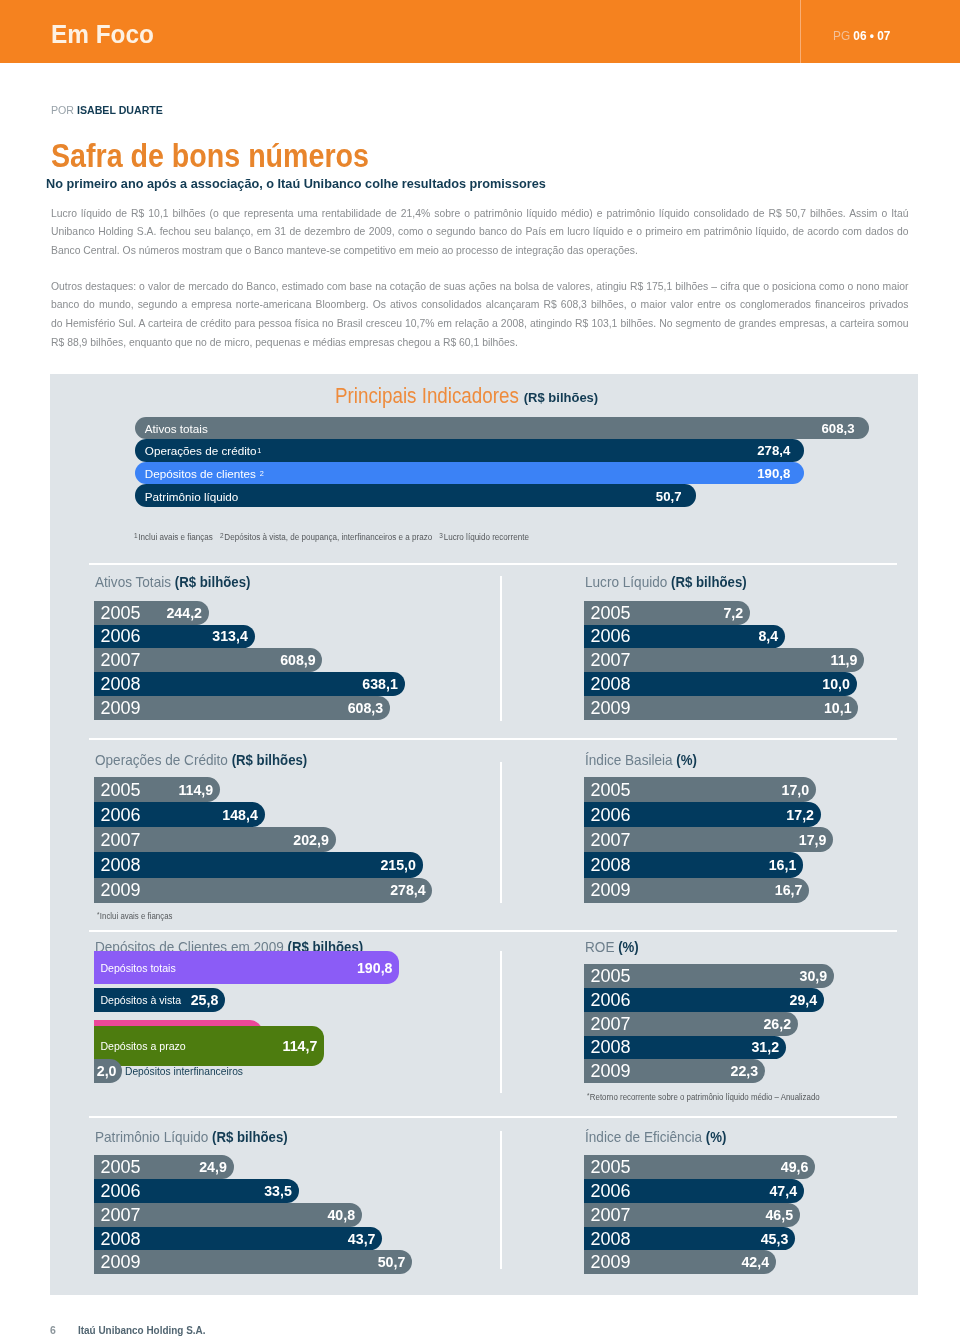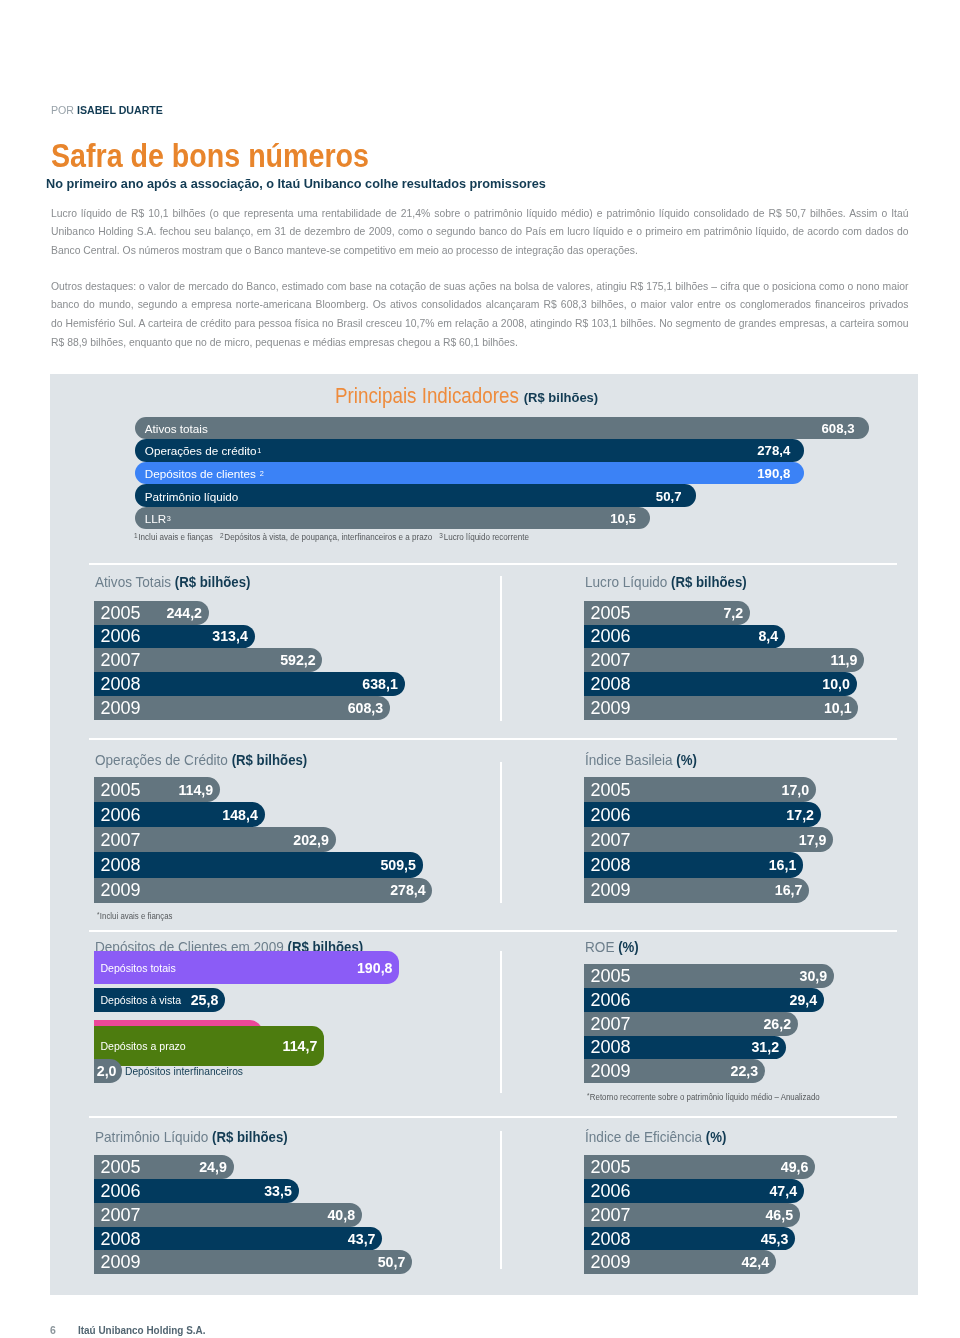--- a/index.html
+++ b/index.html
@@ -57,20 +57,25 @@
   .note sup { font-size:7px; top:-0.32em; position:relative; vertical-align:baseline; margin-right:0.5px;}
 
   
   .ft-num { position:absolute; left:50px; top:1324px; font-size:10.5px; color:#8C969C; font-weight:700; }
   .ft-co { position:absolute; left:78px; top:1324px; font-size:10.8px; color:#526672; font-weight:700; transform:scaleX(0.92); transform-origin:0 0; }
 </style>
 </head>
 <body>
 
 <div class="page">
+  <div class="hdr">
+    <div class="hdr-title">Em Foco</div>
+    <div class="hdr-sep"></div>
+    <div class="hdr-pg"><span>PG</span> <b>06 • 07</b></div>
+  </div>
 
   <div class="byline"><span>POR</span> <b>ISABEL DUARTE</b></div>
   <div class="headline">Safra de bons números</div>
   <div class="subhead">No primeiro ano após a associação, o Itaú Unibanco colhe resultados promissores</div>
   <div class="para p1" id="p1">
       <div class="ln">Lucro líquido de R$ 10,1 bilhões (o que representa uma rentabilidade de 21,4% sobre o patrimônio líquido médio) e patrimônio líquido consolidado de R$ 50,7 bilhões. Assim o Itaú</div>
       <div class="ln">Unibanco Holding S.A. fechou seu balanço, em 31 de dezembro de 2009, como o segundo banco do País em lucro líquido e o primeiro em patrimônio líquido, de acordo com dados do</div>
       <div class="ln">Banco Central. Os números mostram que o Banco manteve-se competitivo em meio ao processo de integração das operações.</div>
     </div>
   <div class="para p2" id="p2">
@@ -91,38 +96,34 @@
         <span class="val">278,4</span>
       </div>
       <div class="mibar" style="top:87.7px;width:669.3px;background:#3b82f6">
         <span class="lbl">Depósitos de clientes <sup>2</sup></span>
         <span class="val">190,8</span>
       </div>
       <div class="mibar" style="top:110.30000000000001px;width:560.5px;background:#023A5E">
         <span class="lbl">Patrimônio líquido</span>
         <span class="val">50,7</span>
       </div>
-      <div class="mibar" style="top:132.9px;width:514.9px;background:#63757F">
-        <span class="lbl">LLR<sup>3</sup></span>
-        <span class="val">10,5</span>
-      </div>
       <div class="mi-notes"><span><sup>1</sup>Inclui avais e fianças</span><span><sup>2</sup>Depósitos à vista, de poupança, interfinanceiros e a prazo</span><span><sup>3</sup>Lucro líquido recorrente</span></div>
       <div class="chart" style="left:43.7px;top:200.8px;">
         <div class="ch-title">Ativos Totais <span class="u">(R$ bilhões)</span></div>
         <div class="bar" style="top:25.899999999999977px;height:23.86px;width:114.6px;background:#63757F;border-radius:0 11.93px 11.93px 0">
           <span class="yr">2005</span>
           <span class="v">244,2</span>
         </div>
         <div class="bar" style="top:49.75999999999998px;height:23.86px;width:160.4px;background:#023A5E;border-radius:0 11.93px 11.93px 0">
           <span class="yr">2006</span>
           <span class="v">313,4</span>
         </div>
         <div class="bar" style="top:73.61999999999998px;height:23.86px;width:228.3px;background:#63757F;border-radius:0 11.93px 11.93px 0">
           <span class="yr">2007</span>
-          <span class="v">592,2</span>
+          <span class="v">608,9</span>
         </div>
         <div class="bar" style="top:97.47999999999998px;height:23.86px;width:310.4px;background:#023A5E;border-radius:0 11.93px 11.93px 0">
           <span class="yr">2008</span>
           <span class="v">638,1</span>
         </div>
         <div class="bar" style="top:121.33999999999997px;height:23.86px;width:295.8px;background:#63757F;border-radius:0 11.93px 11.93px 0">
           <span class="yr">2009</span>
           <span class="v">608,3</span>
         </div>
       </div>
@@ -158,21 +159,21 @@
         <div class="bar" style="top:49.65px;height:25.15px;width:170.4px;background:#023A5E;border-radius:0 12.575px 12.575px 0">
           <span class="yr">2006</span>
           <span class="v">148,4</span>
         </div>
         <div class="bar" style="top:74.8px;height:25.15px;width:241.4px;background:#63757F;border-radius:0 12.575px 12.575px 0">
           <span class="yr">2007</span>
           <span class="v">202,9</span>
         </div>
         <div class="bar" style="top:99.94999999999999px;height:25.15px;width:328.5px;background:#023A5E;border-radius:0 12.575px 12.575px 0">
           <span class="yr">2008</span>
-          <span class="v">509,5</span>
+          <span class="v">215,0</span>
         </div>
         <div class="bar" style="top:125.1px;height:25.15px;width:338.3px;background:#63757F;border-radius:0 12.575px 12.575px 0">
           <span class="yr">2009</span>
           <span class="v">278,4</span>
         </div>
         <div class="note" style="top:158.75px;left:3.2px"><sup>*</sup>Inclui avais e fianças</div>
       </div>
       <div class="chart" style="left:533.7px;top:378.5px;">
         <div class="ch-title">Índice Basileia <span class="u">(%)</span></div>
         <div class="bar" style="top:24.5px;height:25.15px;width:231.8px;background:#63757F;border-radius:0 12.575px 12.575px 0">

